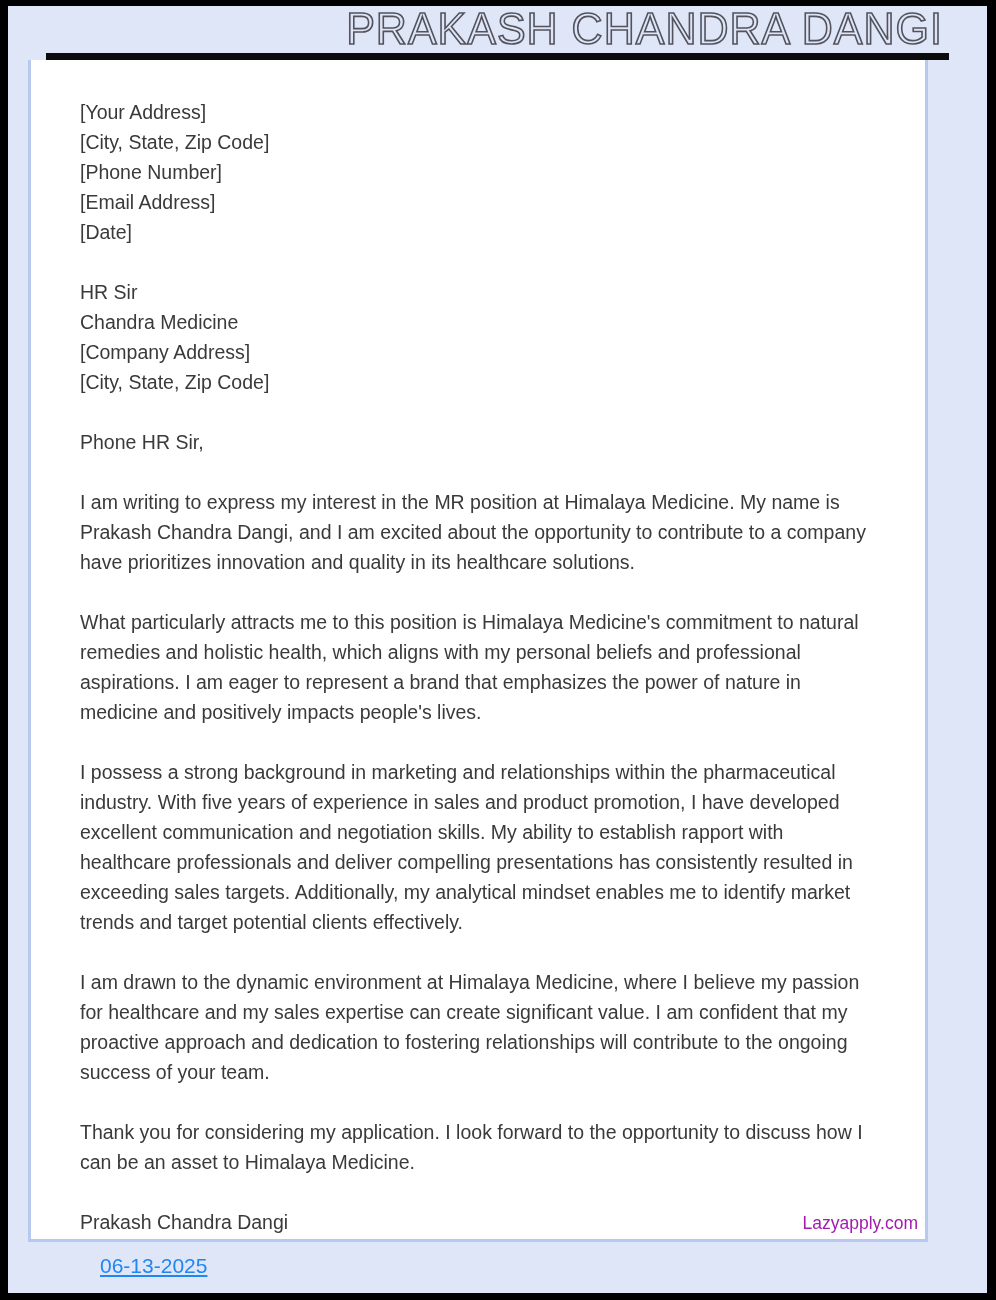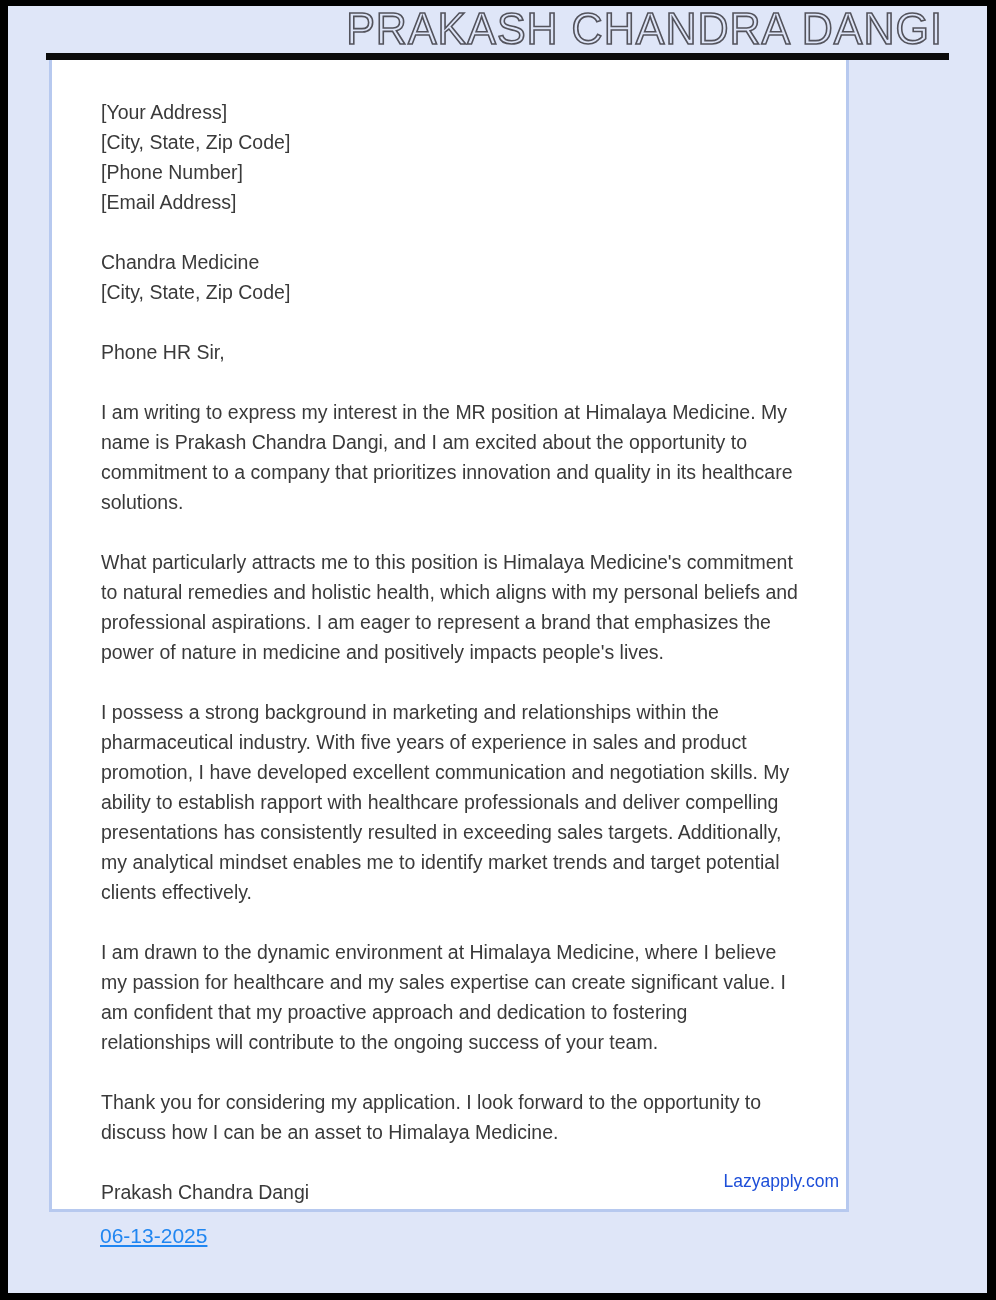--- a/index.html
+++ b/index.html
@@ -37,41 +37,41 @@
   }
   .name-rule {
     margin-left: 38px;
     width: 903px;
     height: 7px;
     background: #0b0b0b;
   }
   
   .page {
     position: relative;
-    margin-left: 41px;
-    width: 800px;
+    margin-left: 20px;
+    width: 900px;
     background: #ffffff;
     border: 3px solid #b7c9ef;
     border-top: none;
     padding: 37px 48px 2px 49px;
     color: #3a3a3a;
   }
   .line, .para {
     font-size: 19.5px;
     line-height: 30px;
     color: #3a3a3a;
   }
   .gap { height: 30px; }
   .para { margin: 0; }
   .watermark {
     position: absolute;
     right: 7px;
-    bottom: 17px;
+    bottom: 5px;
     font-size: 17.5px;
-    color: #1d4ed8;
+    color: #a21caf;
     line-height: 22px;
   }
   
   .date-row {
     margin: 12px 0 0 92px;
   }
   .date-link {
     font-size: 21px;
     color: #2086f1;
     text-decoration: underline;
@@ -89,36 +89,39 @@
 
   <div class="name-rule"></div>
 
   <div class="page">
 
     <div>
       <div class="line">[Your Address]</div>
       <div class="line">[City, State, Zip Code]</div>
       <div class="line">[Phone Number]</div>
       <div class="line">[Email Address]</div>
+      <div class="line">[Date]</div>
     </div>
 
     <div class="gap"></div>
 
     <div>
+      <div class="line">HR Sir</div>
       <div class="line">Chandra Medicine</div>
+      <div class="line">[Company Address]</div>
       <div class="line">[City, State, Zip Code]</div>
     </div>
 
     <div class="gap"></div>
 
     <div class="line">Phone HR Sir,</div>
 
     <div class="gap"></div>
 
-    <p class="para">I am writing to express my interest in the MR position at Himalaya Medicine. My name is Prakash Chandra Dangi, and I am excited about the opportunity to commitment to a company that prioritizes innovation and quality in its healthcare solutions.</p>
+    <p class="para">I am writing to express my interest in the MR position at Himalaya Medicine. My name is Prakash Chandra Dangi, and I am excited about the opportunity to contribute to a company have prioritizes innovation and quality in its healthcare solutions.</p>
     <div class="gap"></div>
     <p class="para">What particularly attracts me to this position is Himalaya Medicine's commitment to natural remedies and holistic health, which aligns with my personal beliefs and professional aspirations. I am eager to represent a brand that emphasizes the power of nature in medicine and positively impacts people's lives.</p>
     <div class="gap"></div>
     <p class="para">I possess a strong background in marketing and relationships within the pharmaceutical industry. With five years of experience in sales and product promotion, I have developed excellent communication and negotiation skills. My ability to establish rapport with healthcare professionals and deliver compelling presentations has consistently resulted in exceeding sales targets. Additionally, my analytical mindset enables me to identify market trends and target potential clients effectively.</p>
     <div class="gap"></div>
     <p class="para">I am drawn to the dynamic environment at Himalaya Medicine, where I believe my passion for healthcare and my sales expertise can create significant value. I am confident that my proactive approach and dedication to fostering relationships will contribute to the ongoing success of your team.</p>
     <div class="gap"></div>
     <p class="para">Thank you for considering my application. I look forward to the opportunity to discuss how I can be an asset to Himalaya Medicine.</p>
 
     <div class="gap"></div>

